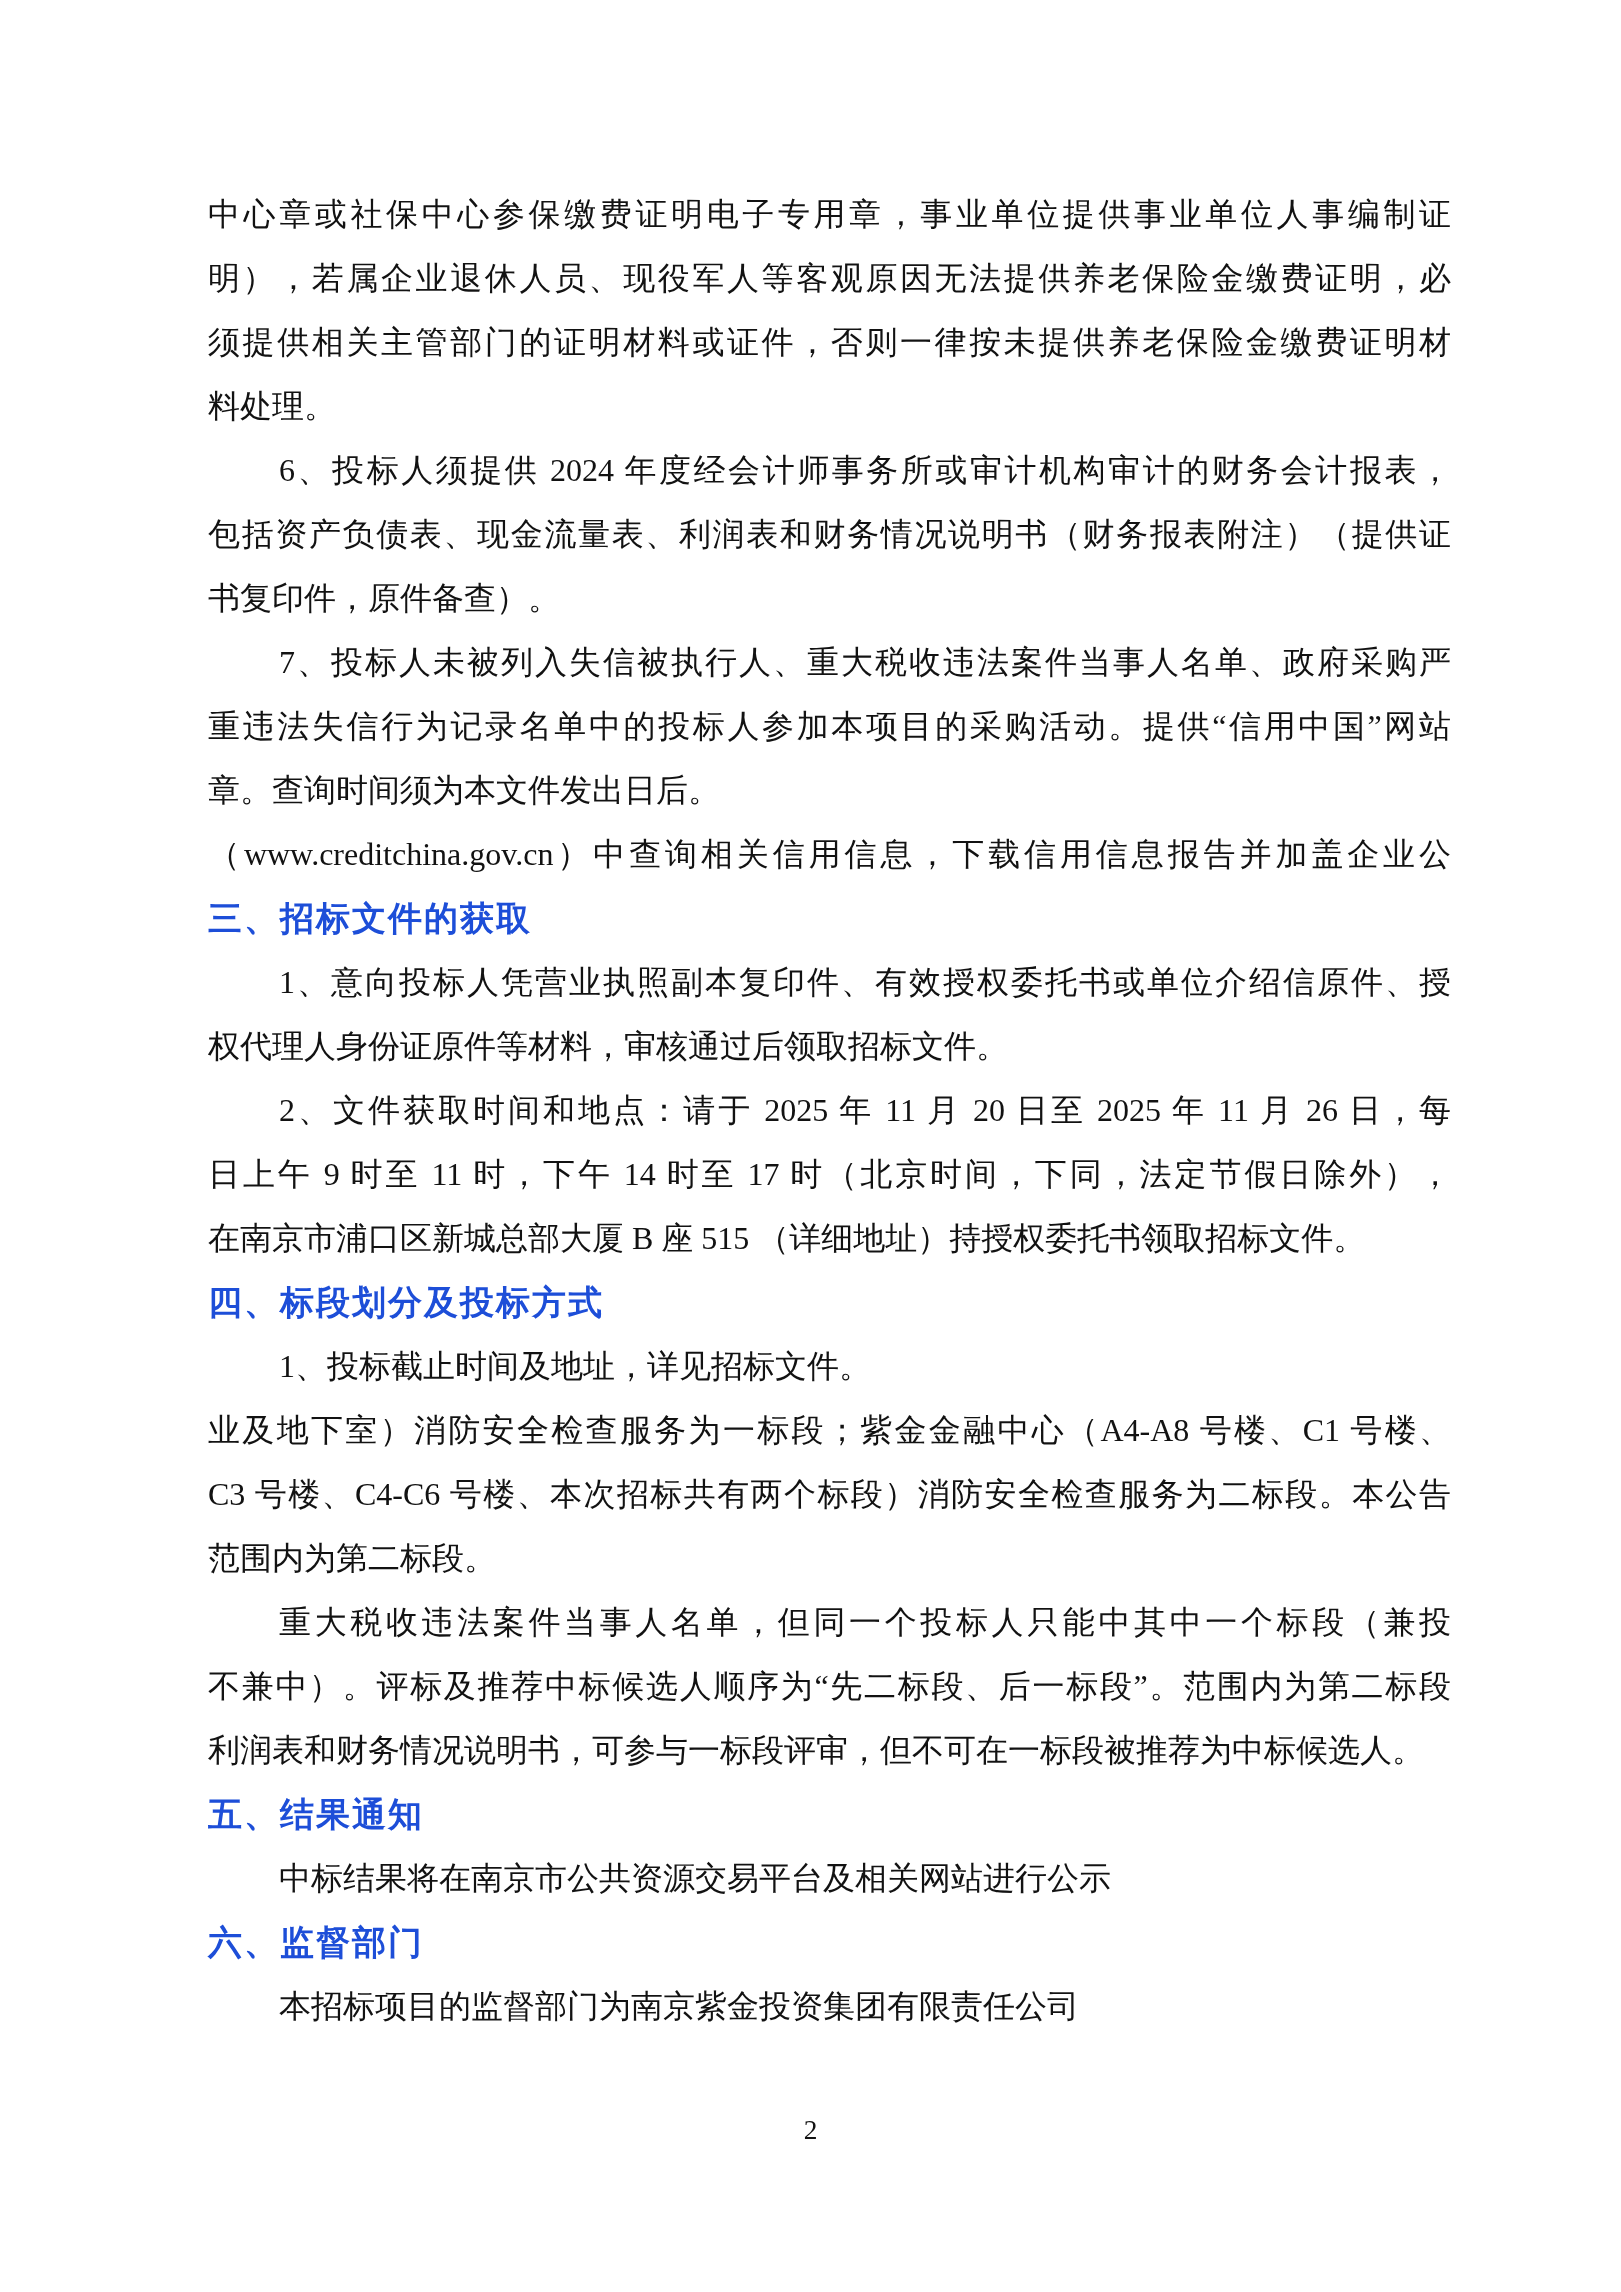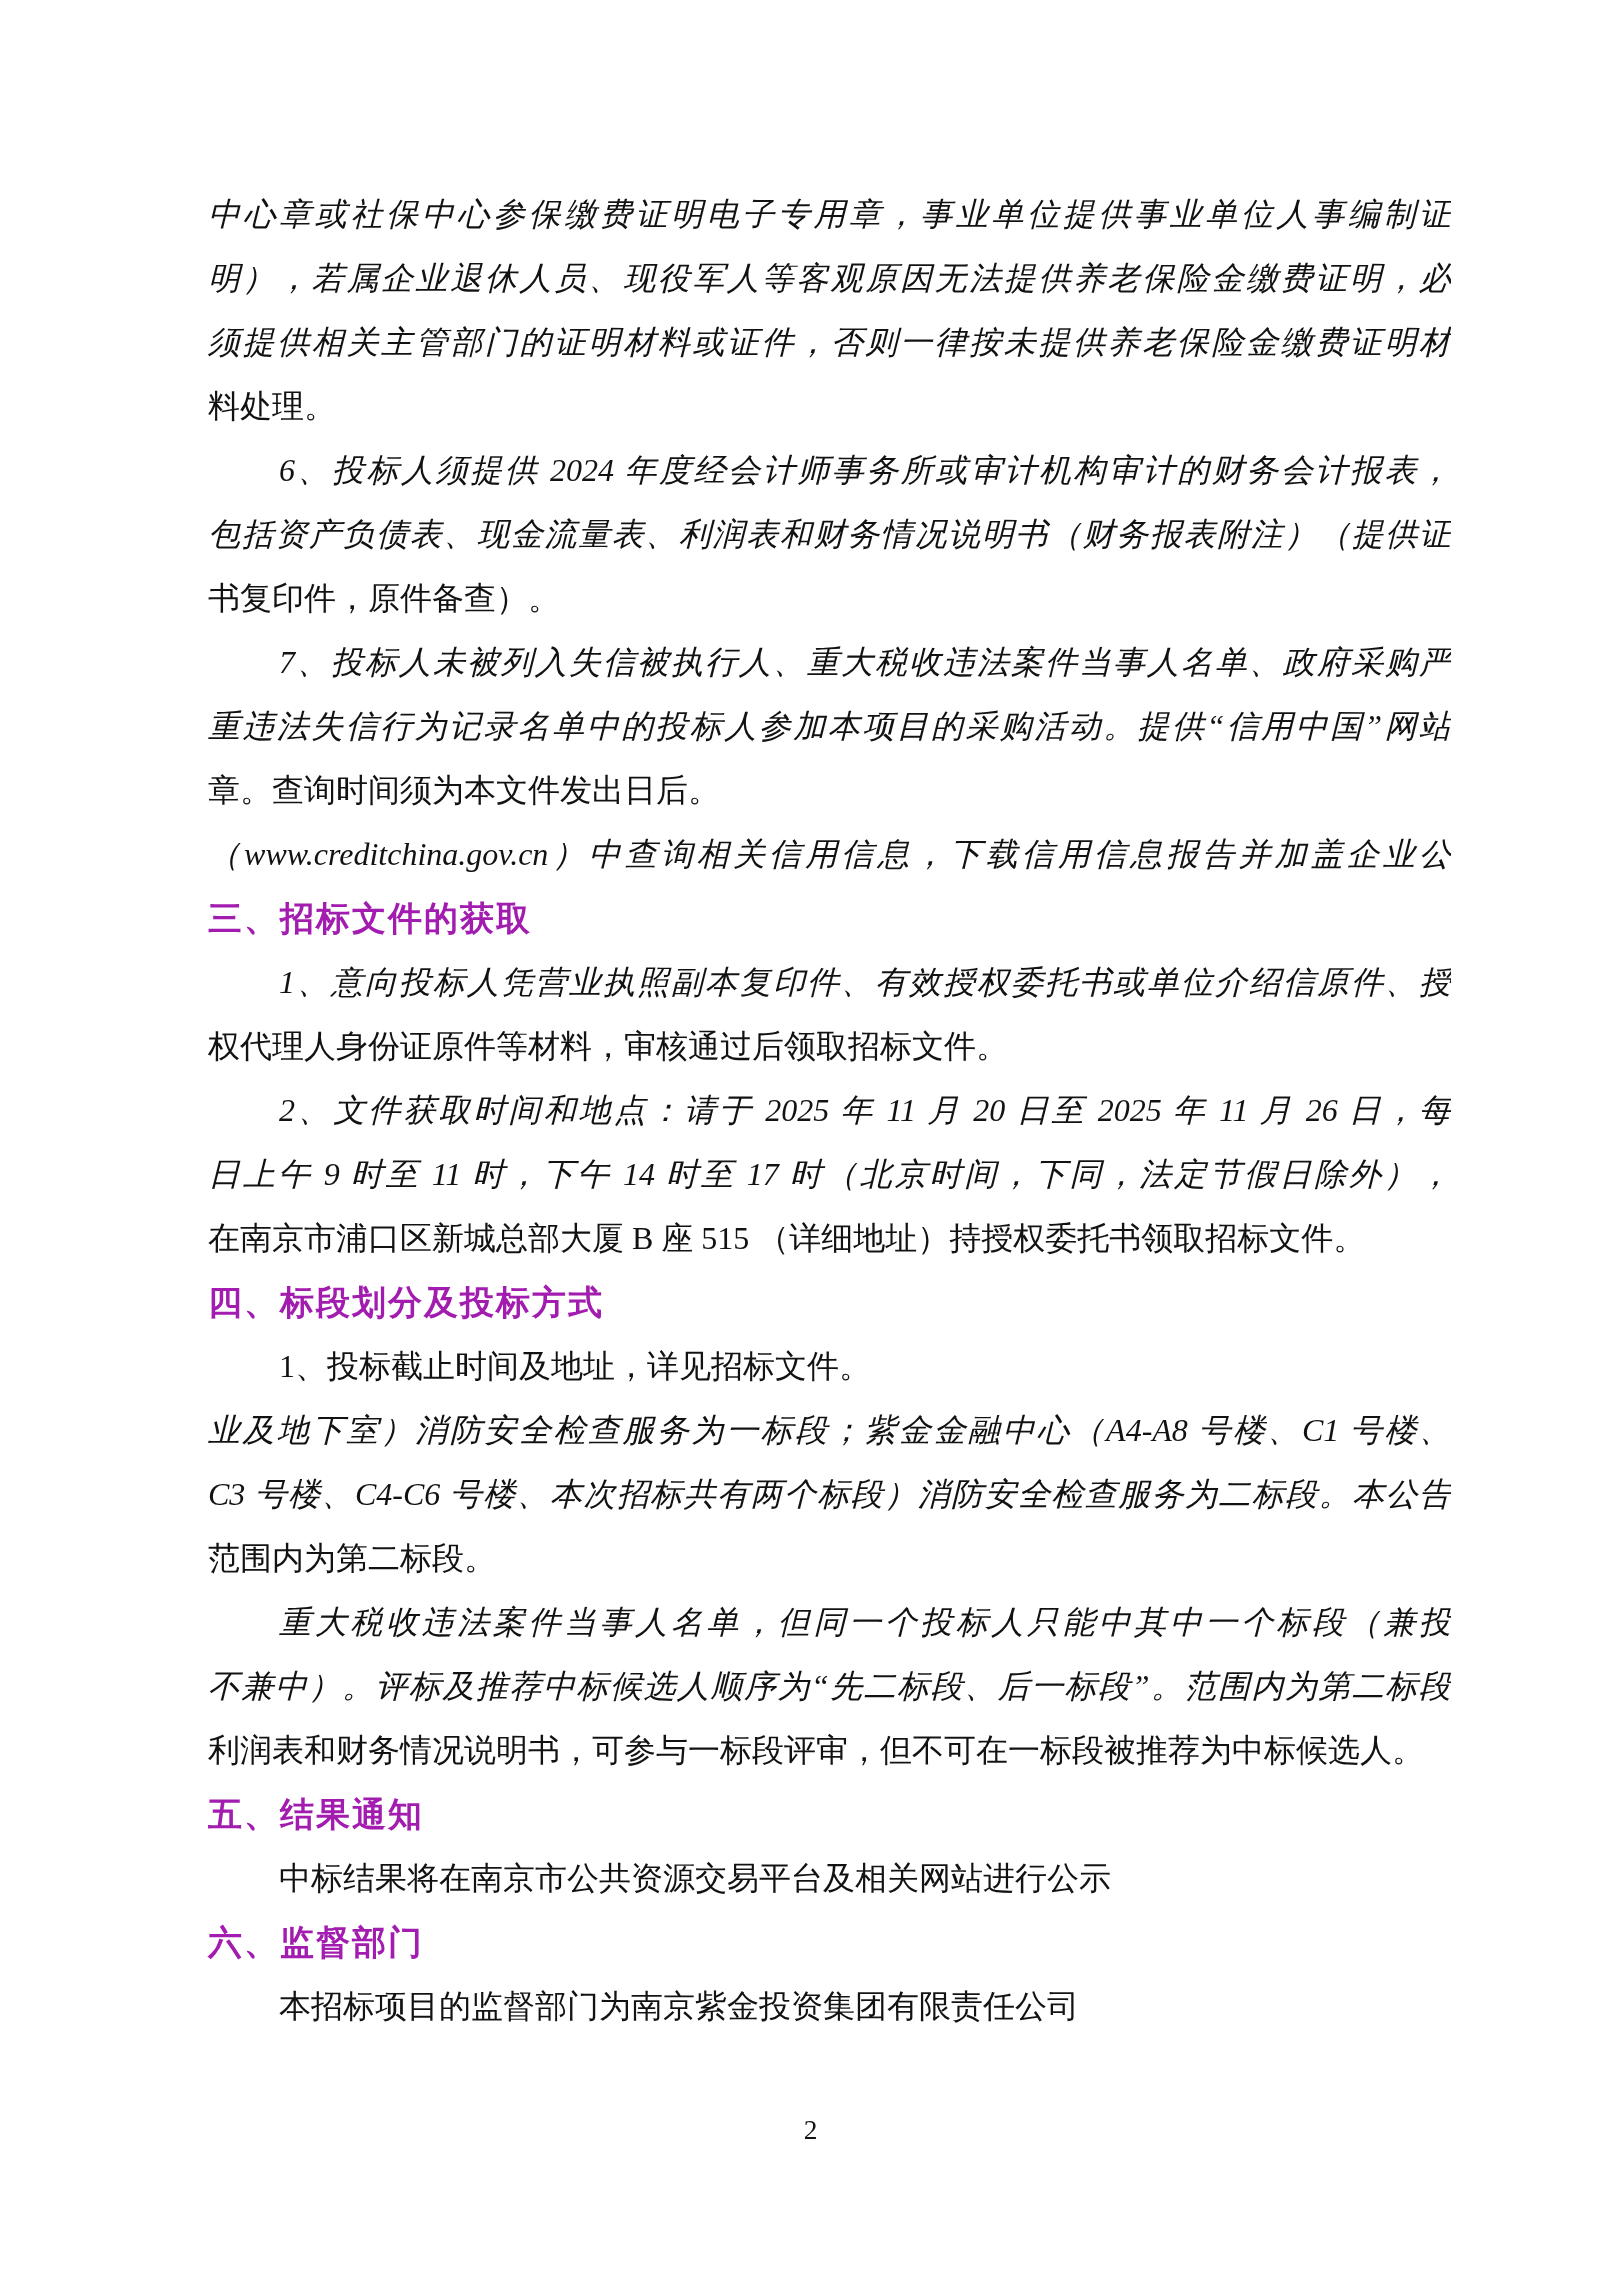--- a/index.html
+++ b/index.html
@@ -22,32 +22,31 @@
     height:64px;
     line-height:64px;
     font-family:"Liberation Serif","DejaVu Serif",serif;
     font-size:32px;
     white-space:normal;
     overflow:hidden;
   }
   .j{
     text-align:justify;
     text-align-last:justify;
-    font-style:italic;
   }
   .ind{text-indent:71px;}
   .heading{
     height:64px;
     line-height:64px;
     margin:0;padding:0;
     font-family:"Liberation Sans","DejaVu Sans",sans-serif;
     font-size:34px;
     font-weight:700;
     letter-spacing:2px;
-    color:#a21caf;
+    color:#1d4ed8;
   }
   .pagefoot{
     position:absolute;
     left:0;top:2115px;width:100%;
     text-align:center;
     font-family:"Liberation Serif","DejaVu Serif",serif;
     font-size:27.4px;
     color:#121212;
   }
 </style>

